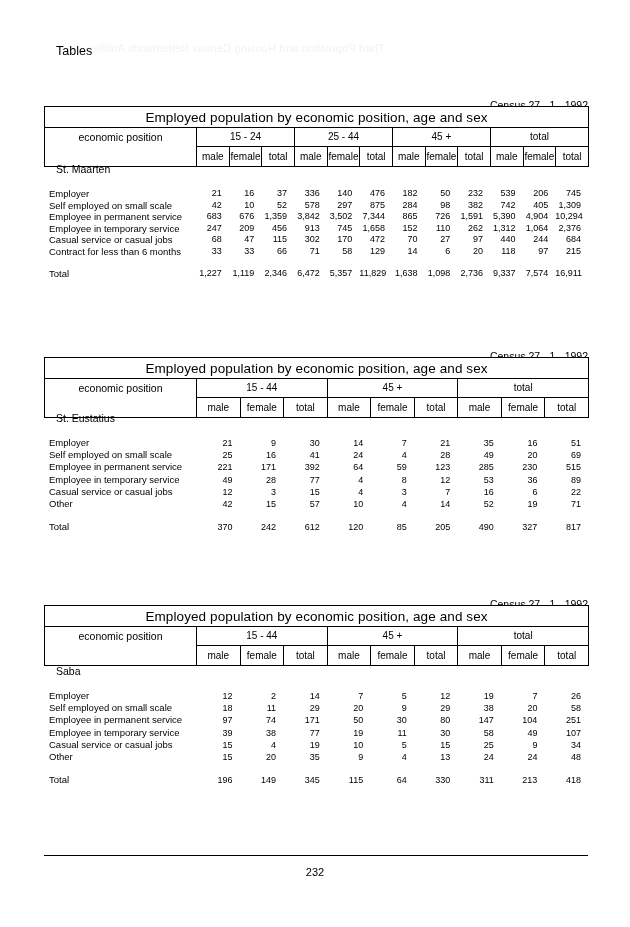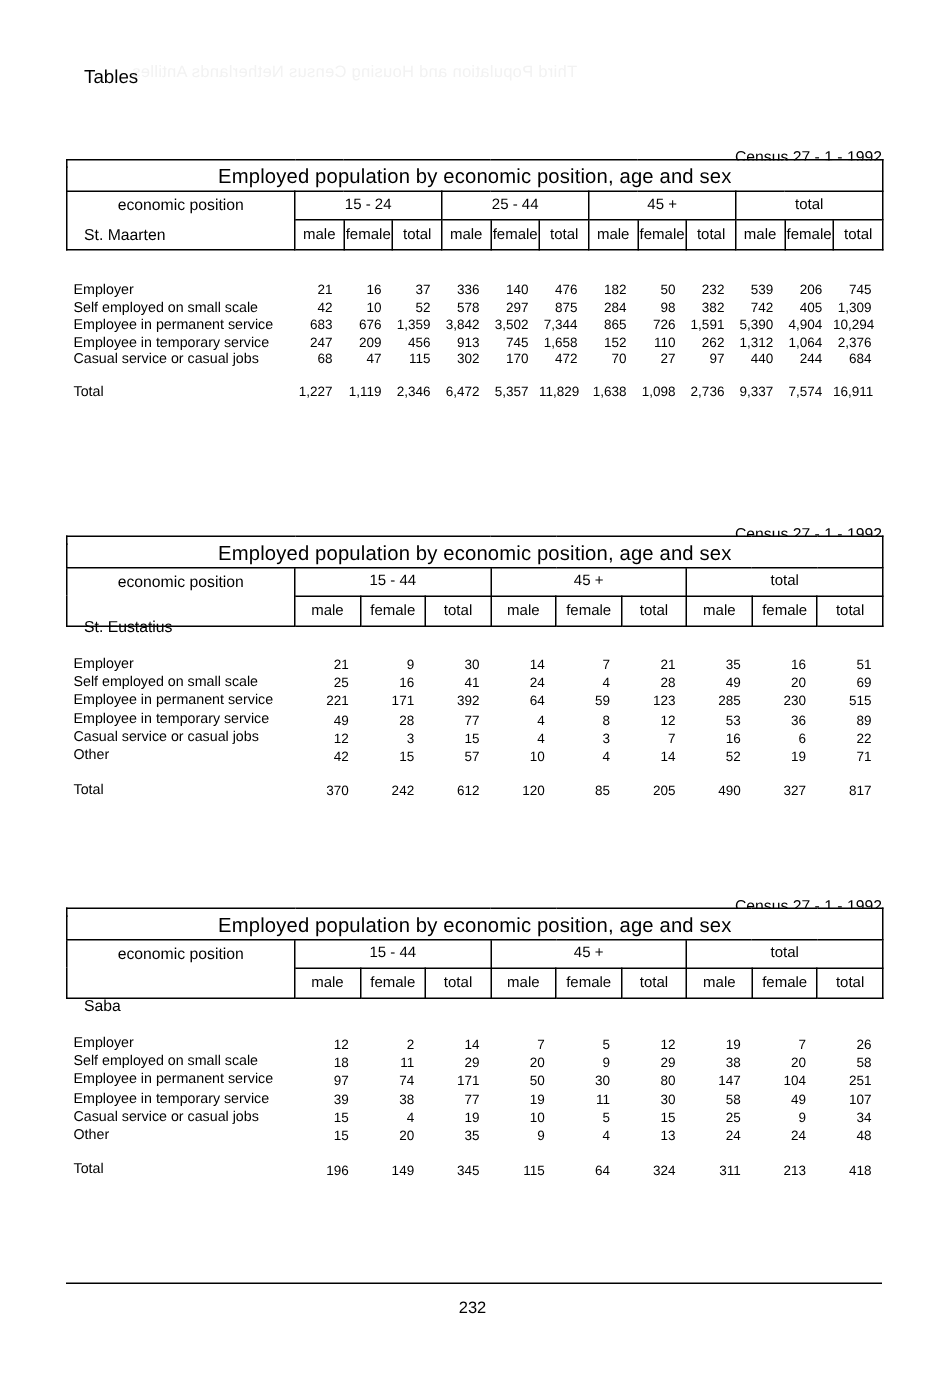--- a/index.html
+++ b/index.html
@@ -172,21 +172,21 @@
               <td class="sub">total</td>
               <td class="sub">male</td>
               <td class="sub">female</td>
               <td class="sub">total</td>
               <td class="sub">male</td>
               <td class="sub">female</td>
               <td class="sub">total</td>
             </tr>
           </tbody>
         </table>
-        <div class="region-label" style="top: 58px;">St. Maarten</div>
+        <div class="region-label" style="top: 70px;">St. Maarten</div>
         <table class="datagrid" style="top: 95px;">
           <colgroup>
             <col style="width: 152px;">
             <col style="width: 32.6667px;">
             <col style="width: 32.6667px;">
             <col style="width: 32.6667px;">
             <col style="width: 32.6667px;">
             <col style="width: 32.6667px;">
             <col style="width: 32.6667px;">
             <col style="width: 32.6667px;">
@@ -265,20 +265,35 @@
               <td class="num" style="height: 11.6px; line-height: 11.6px;">302</td>
               <td class="num" style="height: 11.6px; line-height: 11.6px;">170</td>
               <td class="num" style="height: 11.6px; line-height: 11.6px;">472</td>
               <td class="num" style="height: 11.6px; line-height: 11.6px;">70</td>
               <td class="num" style="height: 11.6px; line-height: 11.6px;">27</td>
               <td class="num" style="height: 11.6px; line-height: 11.6px;">97</td>
               <td class="num" style="height: 11.6px; line-height: 11.6px;">440</td>
               <td class="num" style="height: 11.6px; line-height: 11.6px;">244</td>
               <td class="num" style="height: 11.6px; line-height: 11.6px;">684</td>
             </tr>
+            <tr style="height: 11.6px;">
+              <td class="lbl" style="height: 11.6px; line-height: 11.6px;">Contract for less than 6 months</td>
+              <td class="num" style="height: 11.6px; line-height: 11.6px;">33</td>
+              <td class="num" style="height: 11.6px; line-height: 11.6px;">33</td>
+              <td class="num" style="height: 11.6px; line-height: 11.6px;">66</td>
+              <td class="num" style="height: 11.6px; line-height: 11.6px;">71</td>
+              <td class="num" style="height: 11.6px; line-height: 11.6px;">58</td>
+              <td class="num" style="height: 11.6px; line-height: 11.6px;">129</td>
+              <td class="num" style="height: 11.6px; line-height: 11.6px;">14</td>
+              <td class="num" style="height: 11.6px; line-height: 11.6px;">6</td>
+              <td class="num" style="height: 11.6px; line-height: 11.6px;">20</td>
+              <td class="num" style="height: 11.6px; line-height: 11.6px;">118</td>
+              <td class="num" style="height: 11.6px; line-height: 11.6px;">97</td>
+              <td class="num" style="height: 11.6px; line-height: 11.6px;">215</td>
+            </tr>
             <tr class="spacer">
               <td colspan="13" style="height: 10px;"></td>
             </tr>
             <tr class="total" style="height: 11.6px;">
               <td class="lbl" style="height: 11.6px; line-height: 11.6px;">Total</td>
               <td class="num" style="height: 11.6px; line-height: 11.6px;">1,227</td>
               <td class="num" style="height: 11.6px; line-height: 11.6px;">1,119</td>
               <td class="num" style="height: 11.6px; line-height: 11.6px;">2,346</td>
               <td class="num" style="height: 11.6px; line-height: 11.6px;">6,472</td>
               <td class="num" style="height: 11.6px; line-height: 11.6px;">5,357</td>
@@ -566,21 +581,21 @@
             <tr class="spacer">
               <td colspan="10" style="height: 11px;"></td>
             </tr>
             <tr class="total" style="height: 12.2px;">
               <td class="lbl" style="height: 12.2px; line-height: 12.2px;">Total</td>
               <td class="num" style="height: 12.2px; line-height: 12.2px;">196</td>
               <td class="num" style="height: 12.2px; line-height: 12.2px;">149</td>
               <td class="num" style="height: 12.2px; line-height: 12.2px;">345</td>
               <td class="num" style="height: 12.2px; line-height: 12.2px;">115</td>
               <td class="num" style="height: 12.2px; line-height: 12.2px;">64</td>
-              <td class="num" style="height: 12.2px; line-height: 12.2px;">324</td>
+              <td class="num" style="height: 12.2px; line-height: 12.2px;">330</td>
               <td class="num" style="height: 12.2px; line-height: 12.2px;">311</td>
               <td class="num" style="height: 12.2px; line-height: 12.2px;">213</td>
               <td class="num" style="height: 12.2px; line-height: 12.2px;">418</td>
             </tr>
           </tbody>
         </table>
       </div>
     </div>
 
   <div class="footer-rule"></div>

